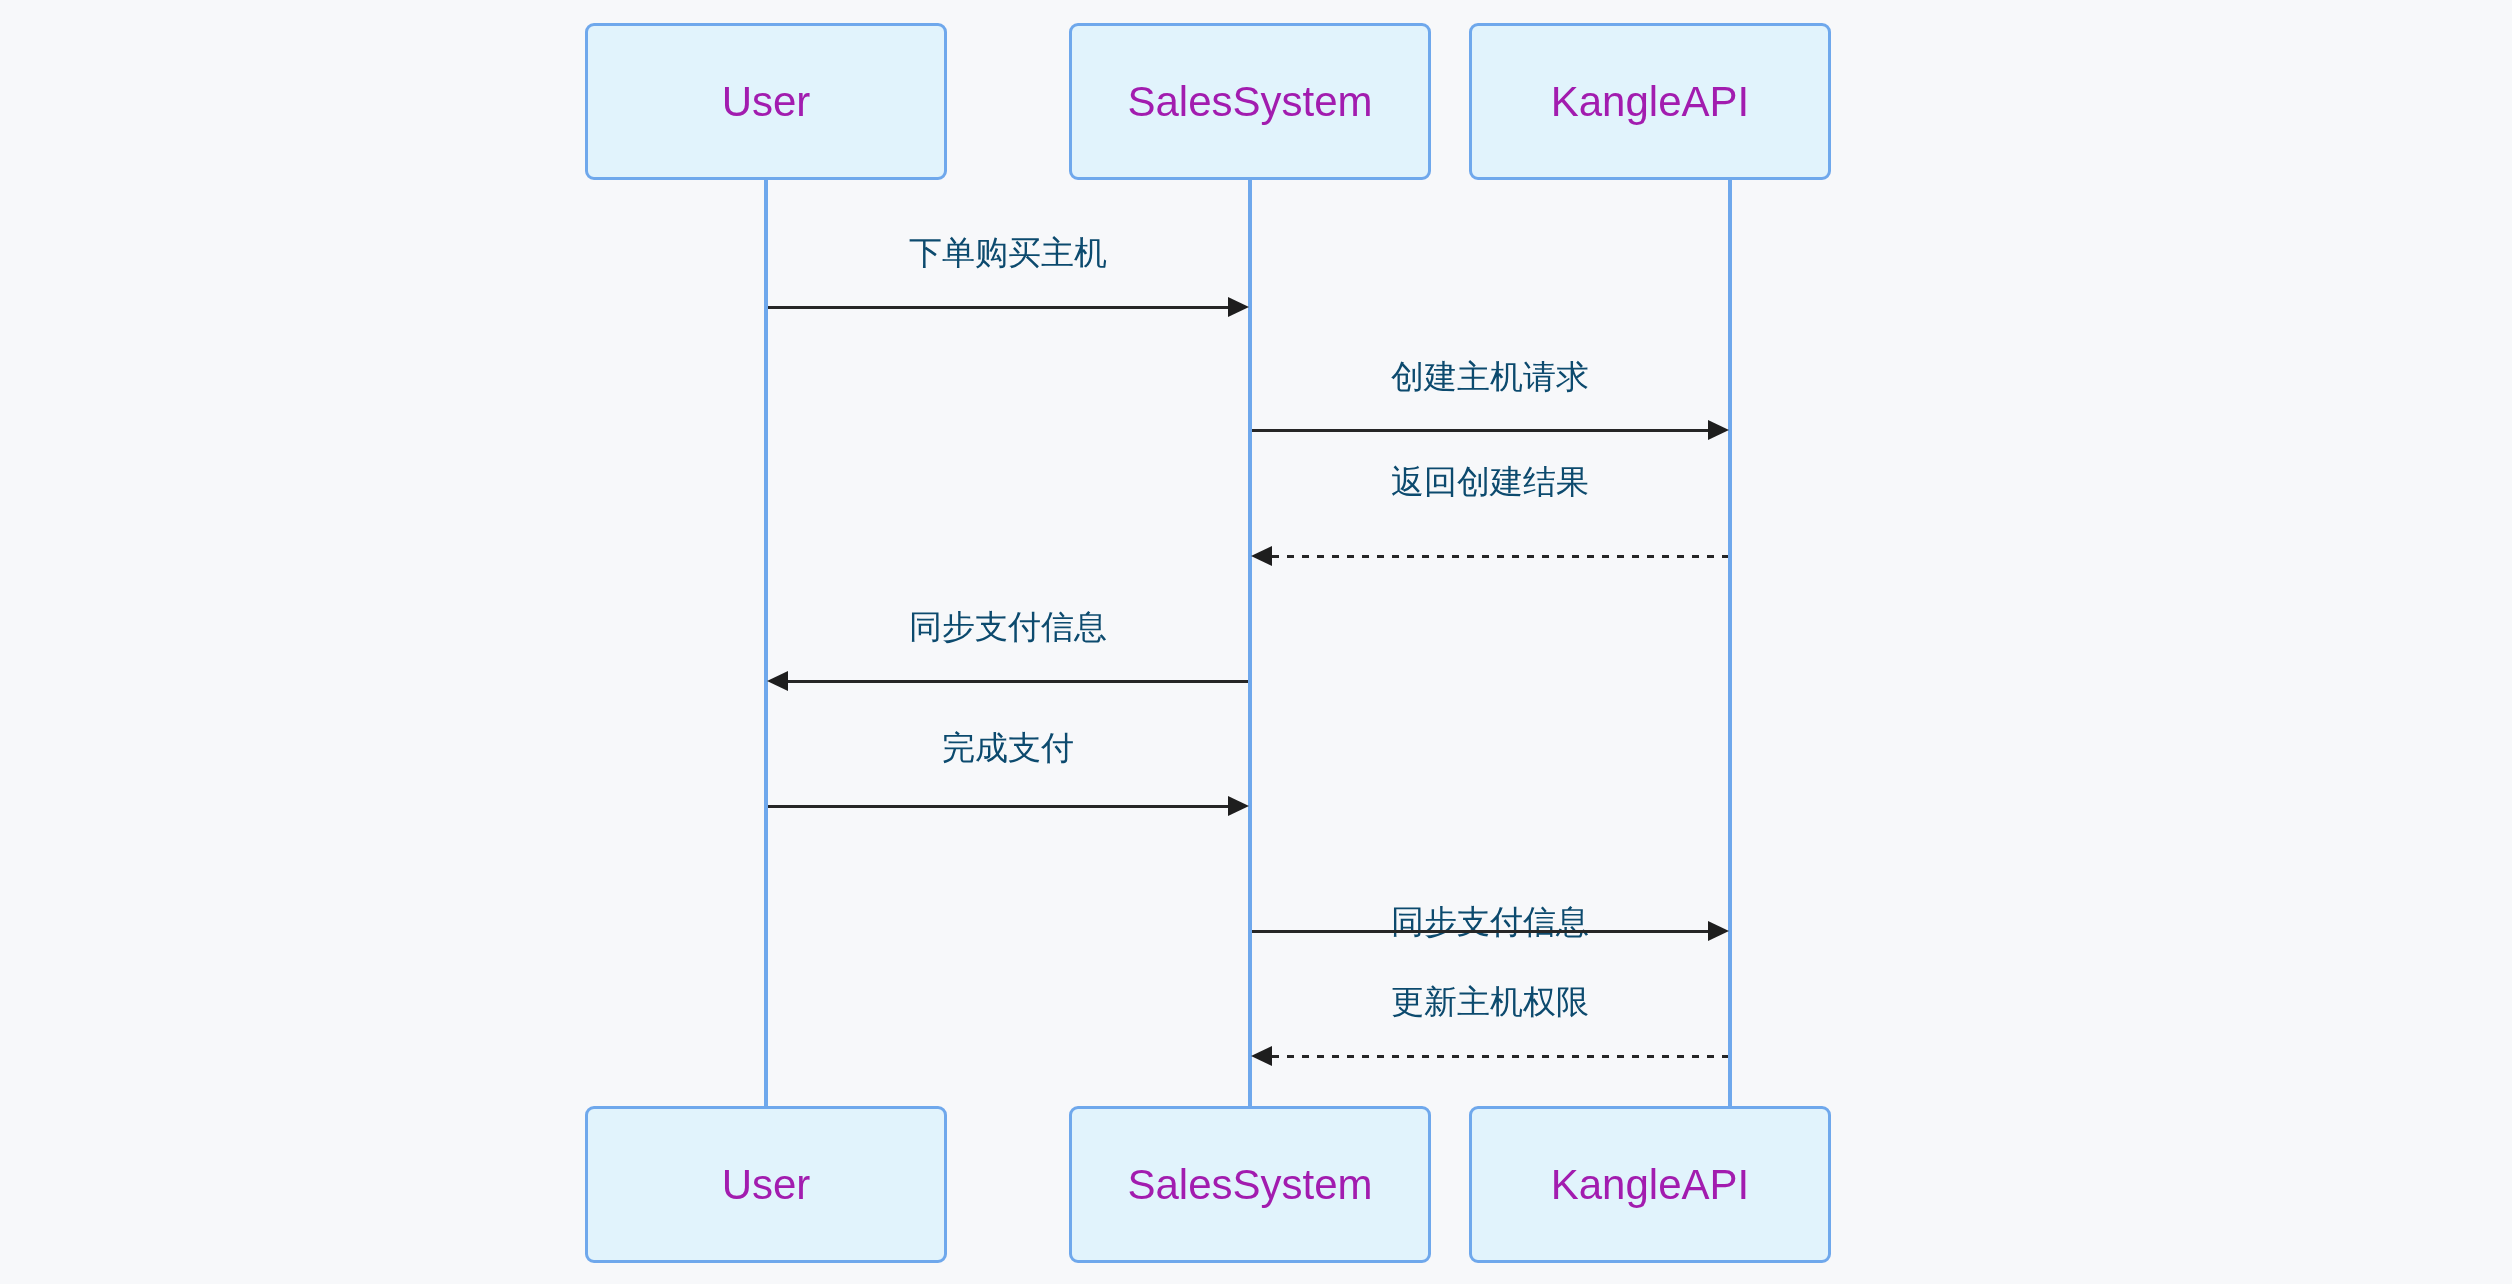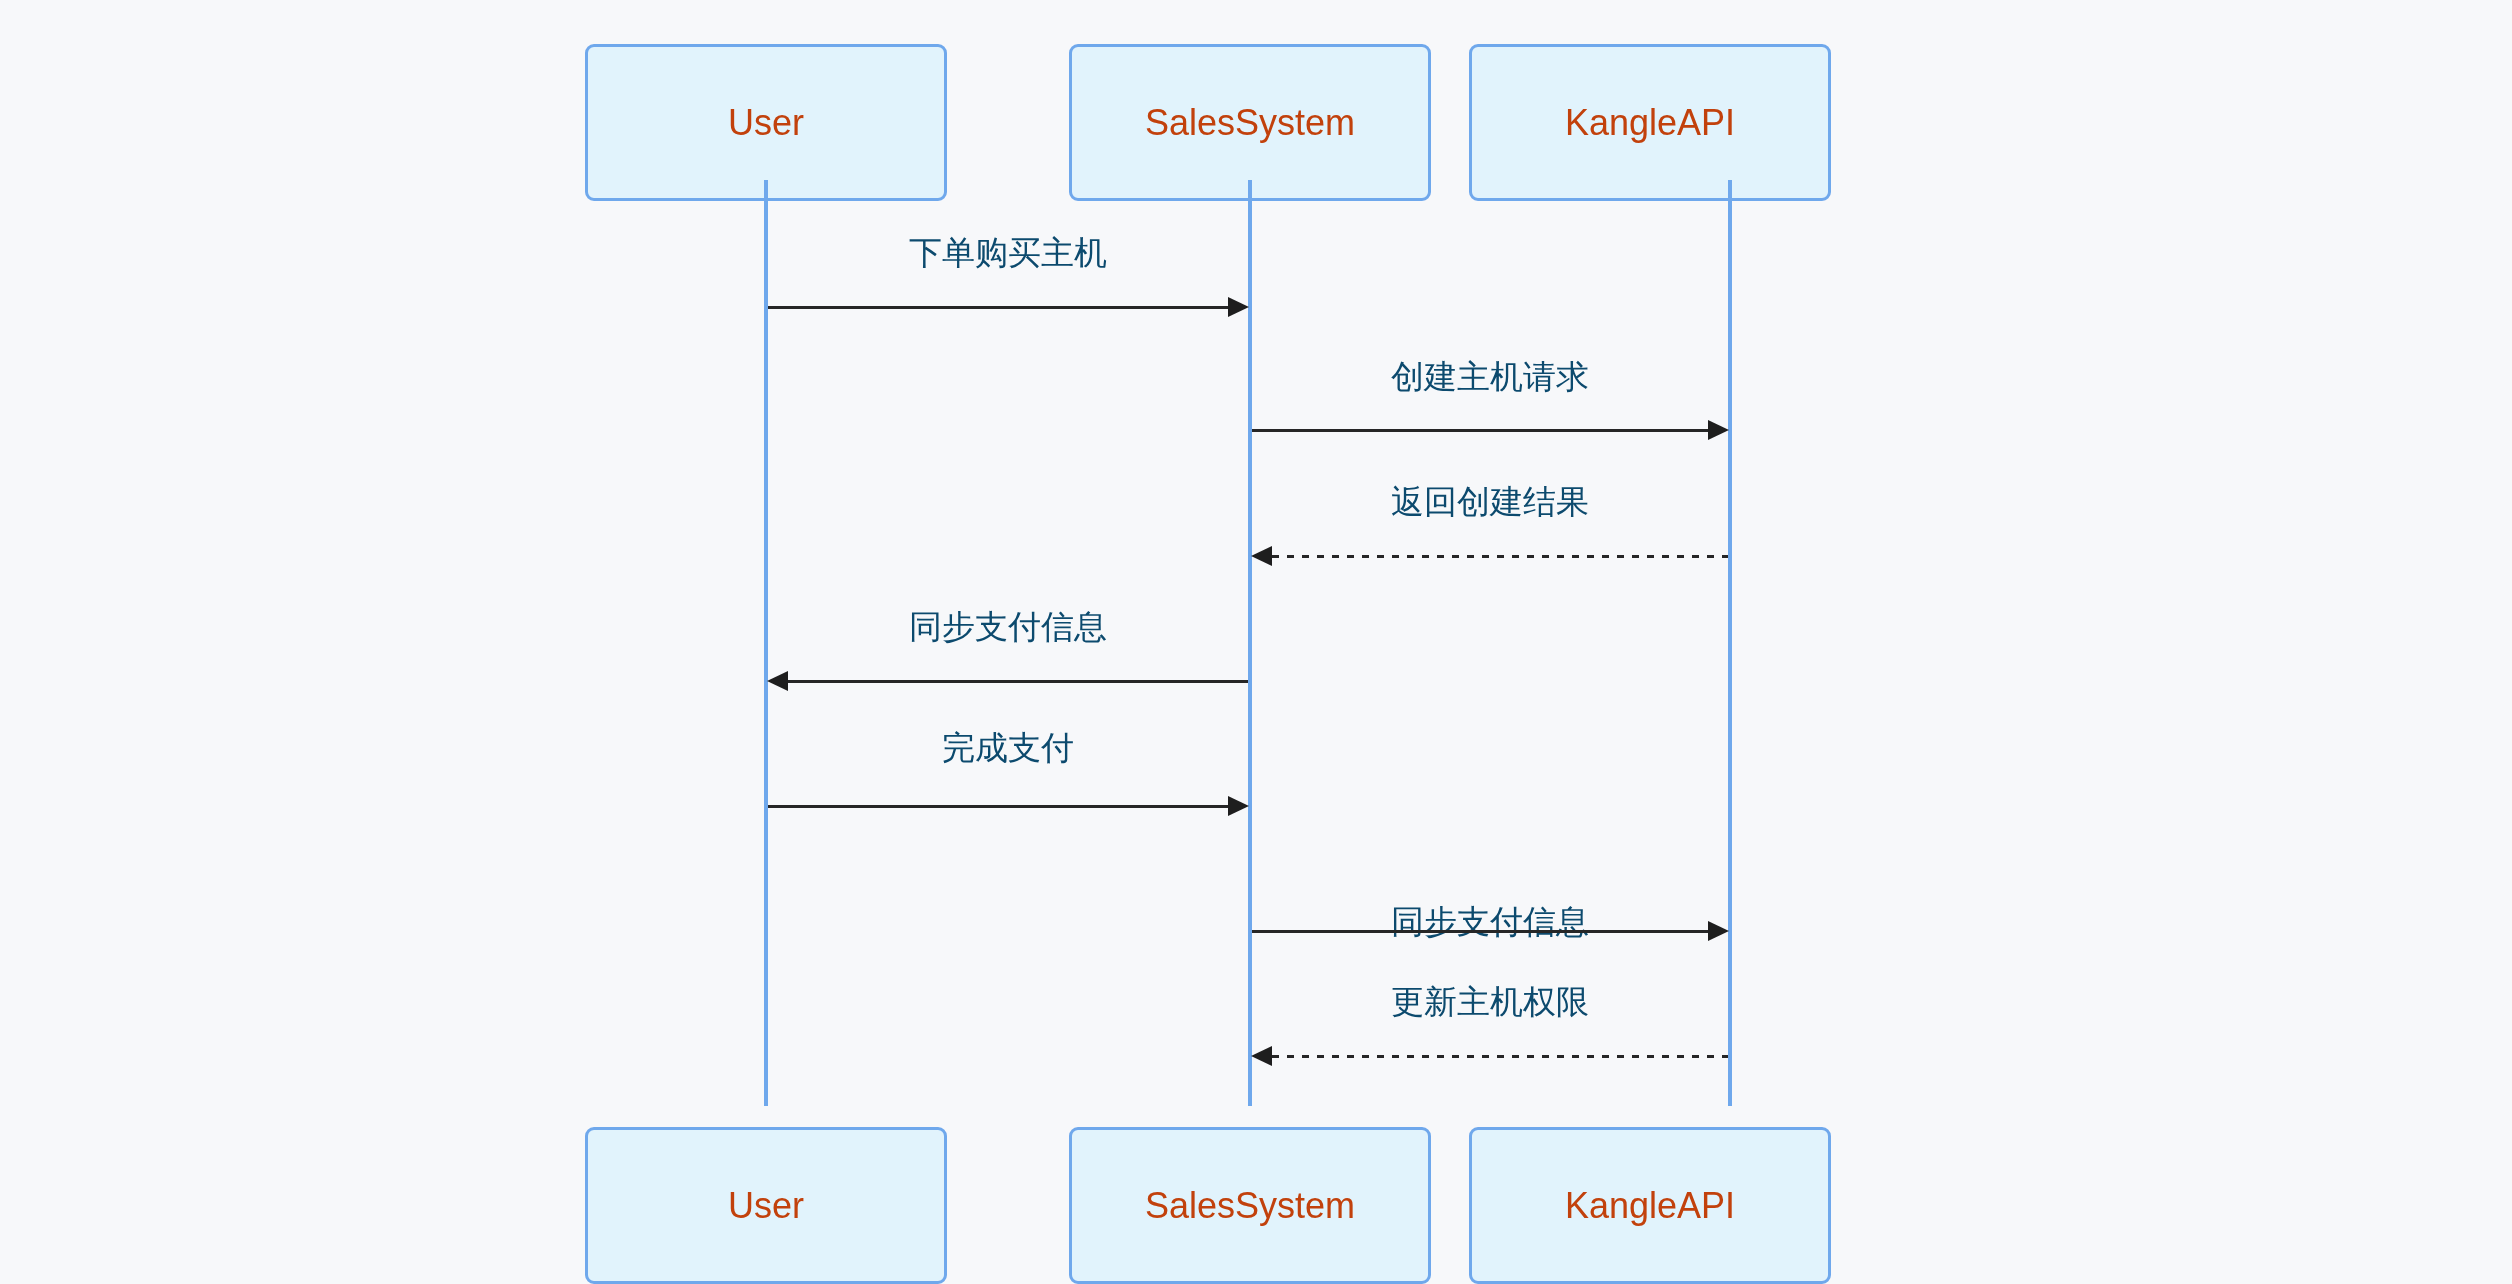--- a/index.html
+++ b/index.html
@@ -22,23 +22,22 @@
     position: absolute;
     width: 362px;
     height: 157px;
     box-sizing: border-box;
     background: #E1F3FC;
     border: 3px solid #6FA8EC;
     border-radius: 9px;
     display: flex;
     align-items: center;
     justify-content: center;
-    color: #c2410c;
-    font-size: 36px;
-    margin-top: 21px;
+    color: #a21caf;
+    font-size: 42px;
   }
   .actor-box.top    { top: 23px; }
   .actor-box.bottom { top: 1106px; }
   .actor-col-0 { left: 585px; }
   .actor-col-1 { left: 1069px; }
   .actor-col-2 { left: 1469px; }
 
   
   .lifeline {
     position: absolute;
@@ -105,21 +104,21 @@
   <div class="lifeline lifeline-2"></div>
 
   <div class="msg-label mid-0-1" style="top:233px">下单购买主机</div>
   <div class="msg-line" style="left:768px; top:306px; width:460px"></div>
   <div class="arrow-head right" style="left:1228px; top:297px"></div>
 
   <div class="msg-label mid-1-2" style="top:357px">创建主机请求</div>
   <div class="msg-line" style="left:1252px; top:429px; width:456px"></div>
   <div class="arrow-head right" style="left:1708px; top:420px"></div>
 
-  <div class="msg-label mid-1-2" style="top:482px">返回创建结果</div>
+  <div class="msg-label mid-1-2" style="top:462px">返回创建结果</div>
   <div class="msg-line dashed" style="left:1272px; top:555px; width:456px"></div>
   <div class="arrow-head left" style="left:1251px; top:546px"></div>
 
   <div class="msg-label mid-0-1" style="top:607px">同步支付信息</div>
   <div class="msg-line" style="left:788px; top:680px; width:460px"></div>
   <div class="arrow-head left" style="left:767px; top:671px"></div>
 
   <div class="msg-label mid-0-1" style="top:728px">完成支付</div>
   <div class="msg-line" style="left:768px; top:805px; width:460px"></div>
   <div class="arrow-head right" style="left:1228px; top:796px"></div>

